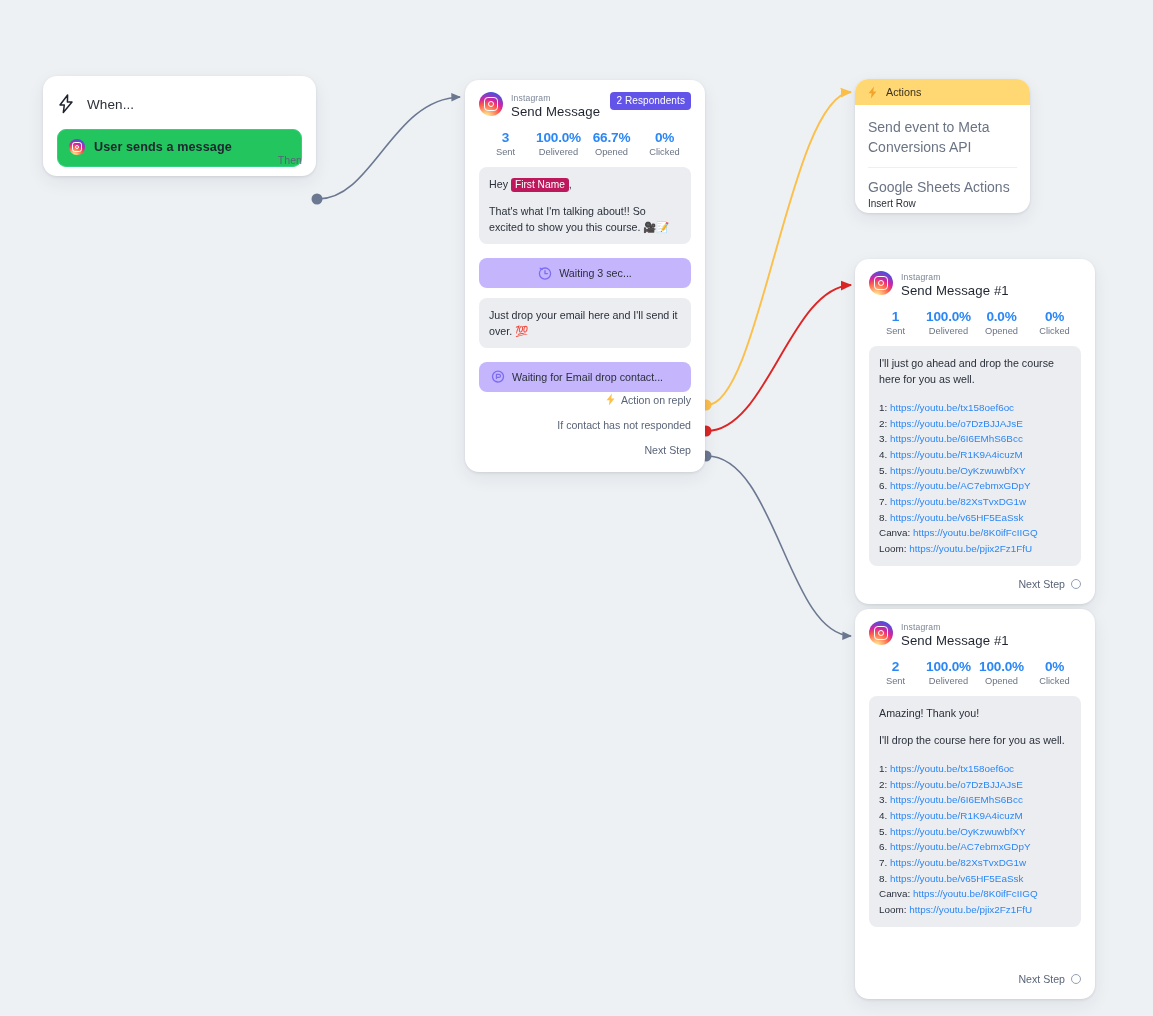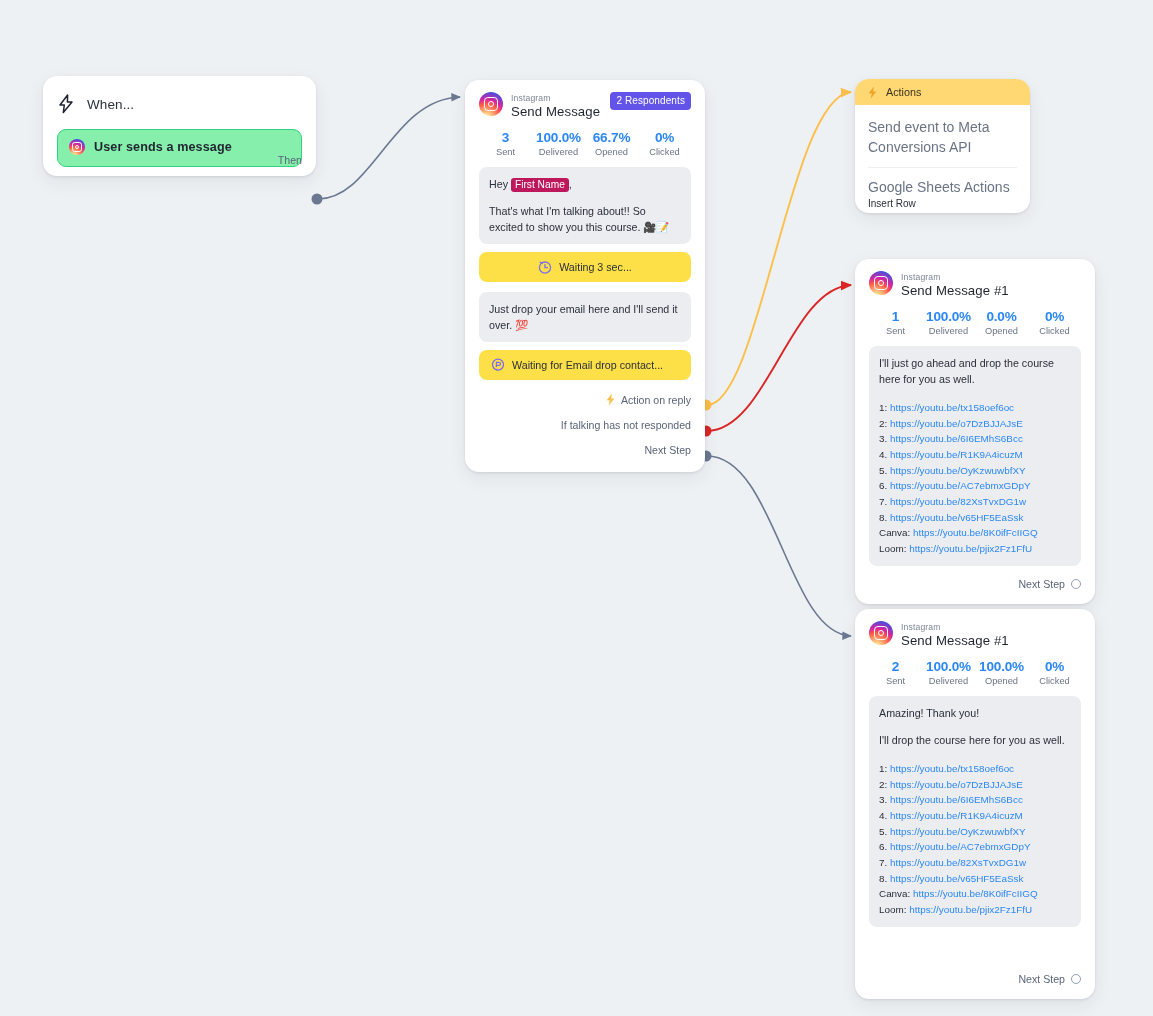--- a/index.html
+++ b/index.html
@@ -18,21 +18,21 @@
     box-shadow: 0 1px 3px rgba(16,24,40,.10), 0 6px 18px rgba(16,24,40,.07);
     z-index: 10;
   }
 
   
   #trigger-card { left: 43px; top: 76px; width: 273px; height: 100px; padding: 13px 14px 0; }
   .trig-head { display: flex; align-items: center; gap: 13px; height: 30px; }
   .bolt-outline { width: 17px; height: 20px; flex: none; }
   .trig-title { font-size: 13.5px; color: #2b2f38; letter-spacing: .1px; }
   .trig-box {
-    margin-top: 10px; border: 1.4px solid #35d07f; background: #86efac;
+    margin-top: 10px; border: 1.4px solid #35d07f; background: #22c55e;
     border-radius: 9px; padding: 9px 11px 11px;
   }
   .trig-row { display: flex; gap: 9px; }
   .trig-texts { padding-top: 1px; }
   .trig-h { font-size: 12.6px; font-weight: bold; color: #1f2430; letter-spacing: .1px; }
   .trig-sub { font-size: 9.6px; color: #4d5360; line-height: 1.42; margin-top: 3px; max-width: 218px; }
 
   
   .ig {
     border-radius: 50%; flex: none; position: relative;
@@ -77,21 +77,21 @@
     background: #ebedf0; border-radius: 8px;
     padding: 9px 10px; margin-top: 10px;
     font-size: 10.7px; color: #2a2f3a; line-height: 1.5;
   }
   .bubble p + p { margin-top: 11px; }
   .token {
     background: #be185d; color: #fff; border-radius: 3px;
     padding: 1px 4px 2px; font-size: 10.2px;
   }
   .waitbar {
-    background: #fde047; border-radius: 8px; margin-top: 8px;
+    background: #c4b5fd; border-radius: 8px; margin-top: 14px;
     height: 30px; display: flex; align-items: center; justify-content: center;
     gap: 7px; font-size: 10.7px; color: #2a2f3a;
   }
   .waitbar.left { justify-content: flex-start; padding-left: 33px; }
 
   
   #actions-card { left: 855px; top: 79px; width: 175px; height: 134px; overflow: hidden; }
   .act-head {
     background: #ffd873; height: 26px; display: flex; align-items: center;
     gap: 8px; padding: 0 12px; font-size: 10.8px; color: #3a3320;
@@ -215,21 +215,21 @@
       <span>Waiting for Email drop contact...</span>
     </div>
 
     <div class="foot" style="right:14px; bottom:66px; gap:5px;">
       <svg width="11" height="13" viewBox="0 0 11 13">
         <path d="M7 .6 L1.6 7.2 h3 l-.7 5.2 L9.4 5.4 H6.2 z" fill="#fbbf4a"></path>
       </svg>
       <span>Action on reply</span>
     </div>
     <div class="foot" style="right:14px; bottom:41px;">
-      <span>If talking has not responded</span>
+      <span>If contact has not responded</span>
     </div>
     <div class="foot" style="right:14px; bottom:16px;">
       <span>Next Step</span>
     </div>
   </div>
 
   <div class="card" id="actions-card">
     <div class="act-head">
       <svg width="11" height="13" viewBox="0 0 11 13">
         <path d="M7 .6 L1.6 7.2 h3 l-.7 5.2 L9.4 5.4 H6.2 z" fill="#f0a52a"></path>

